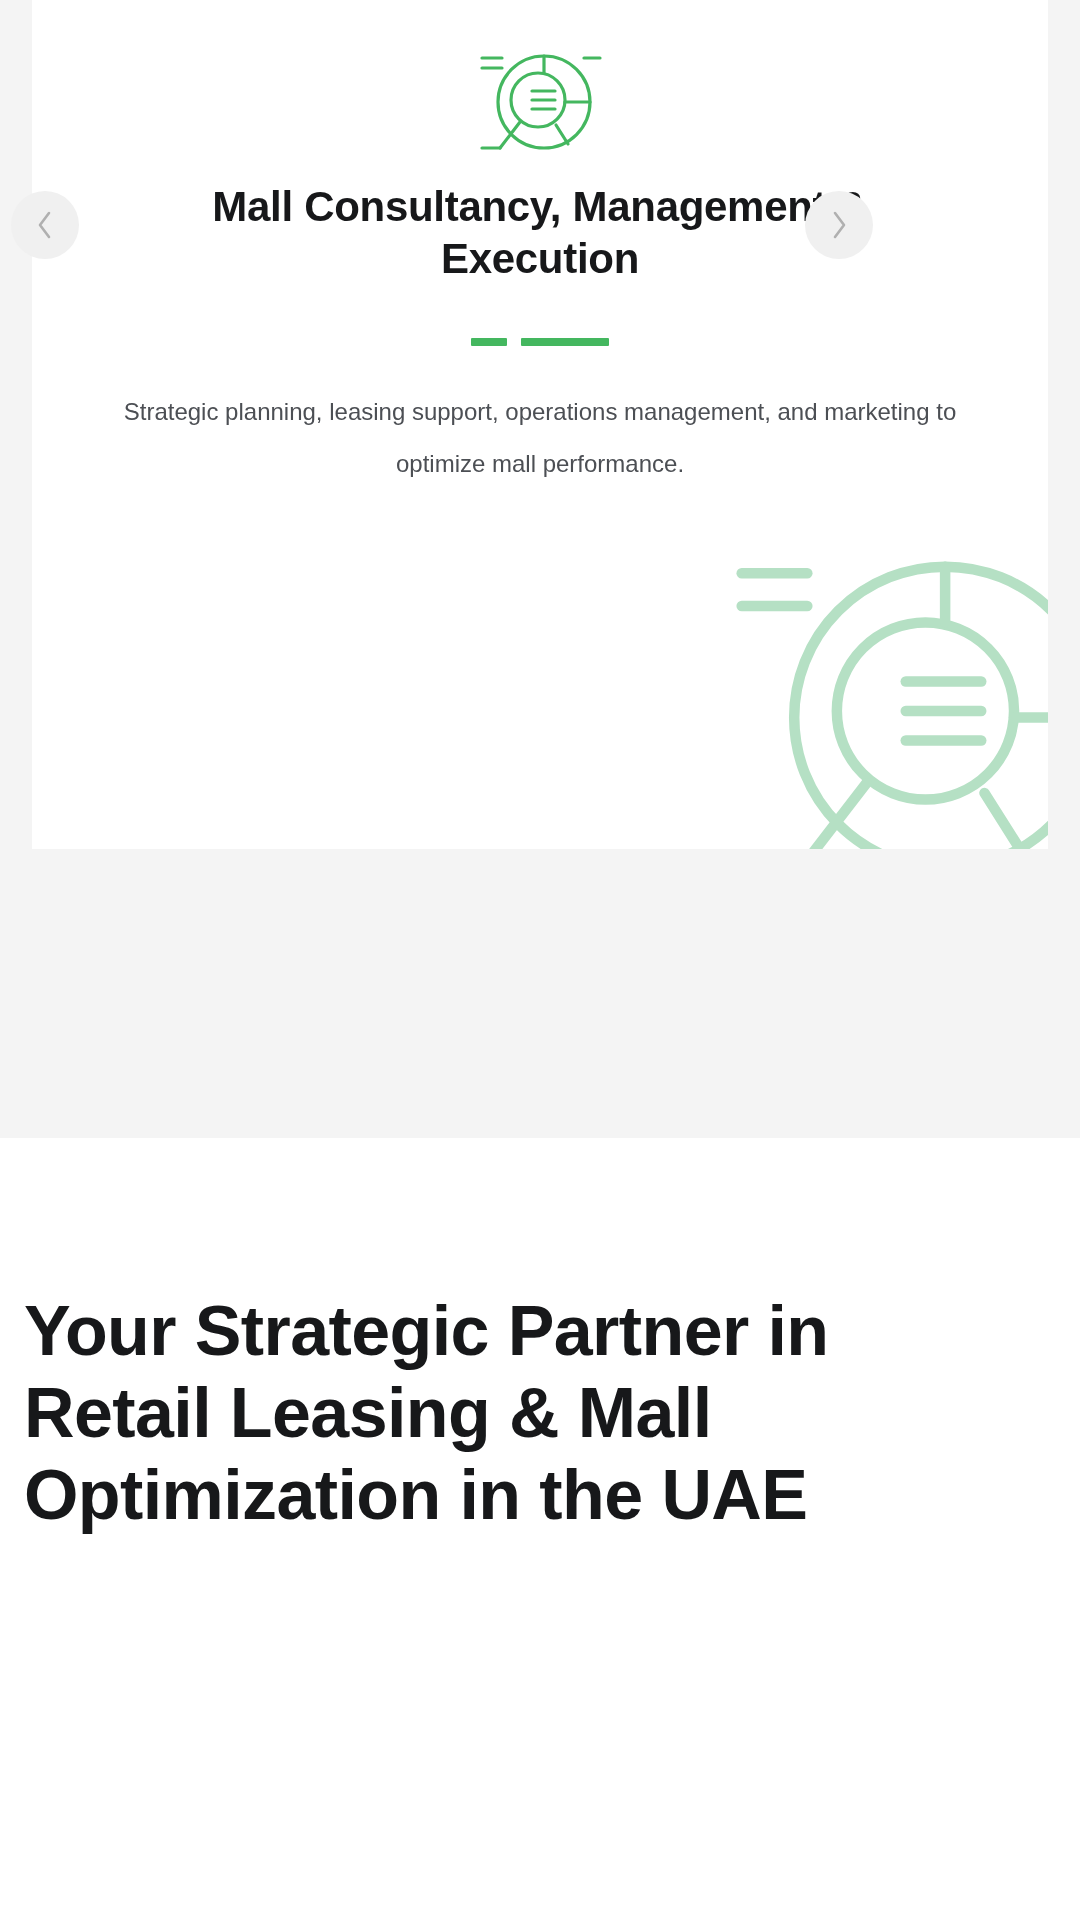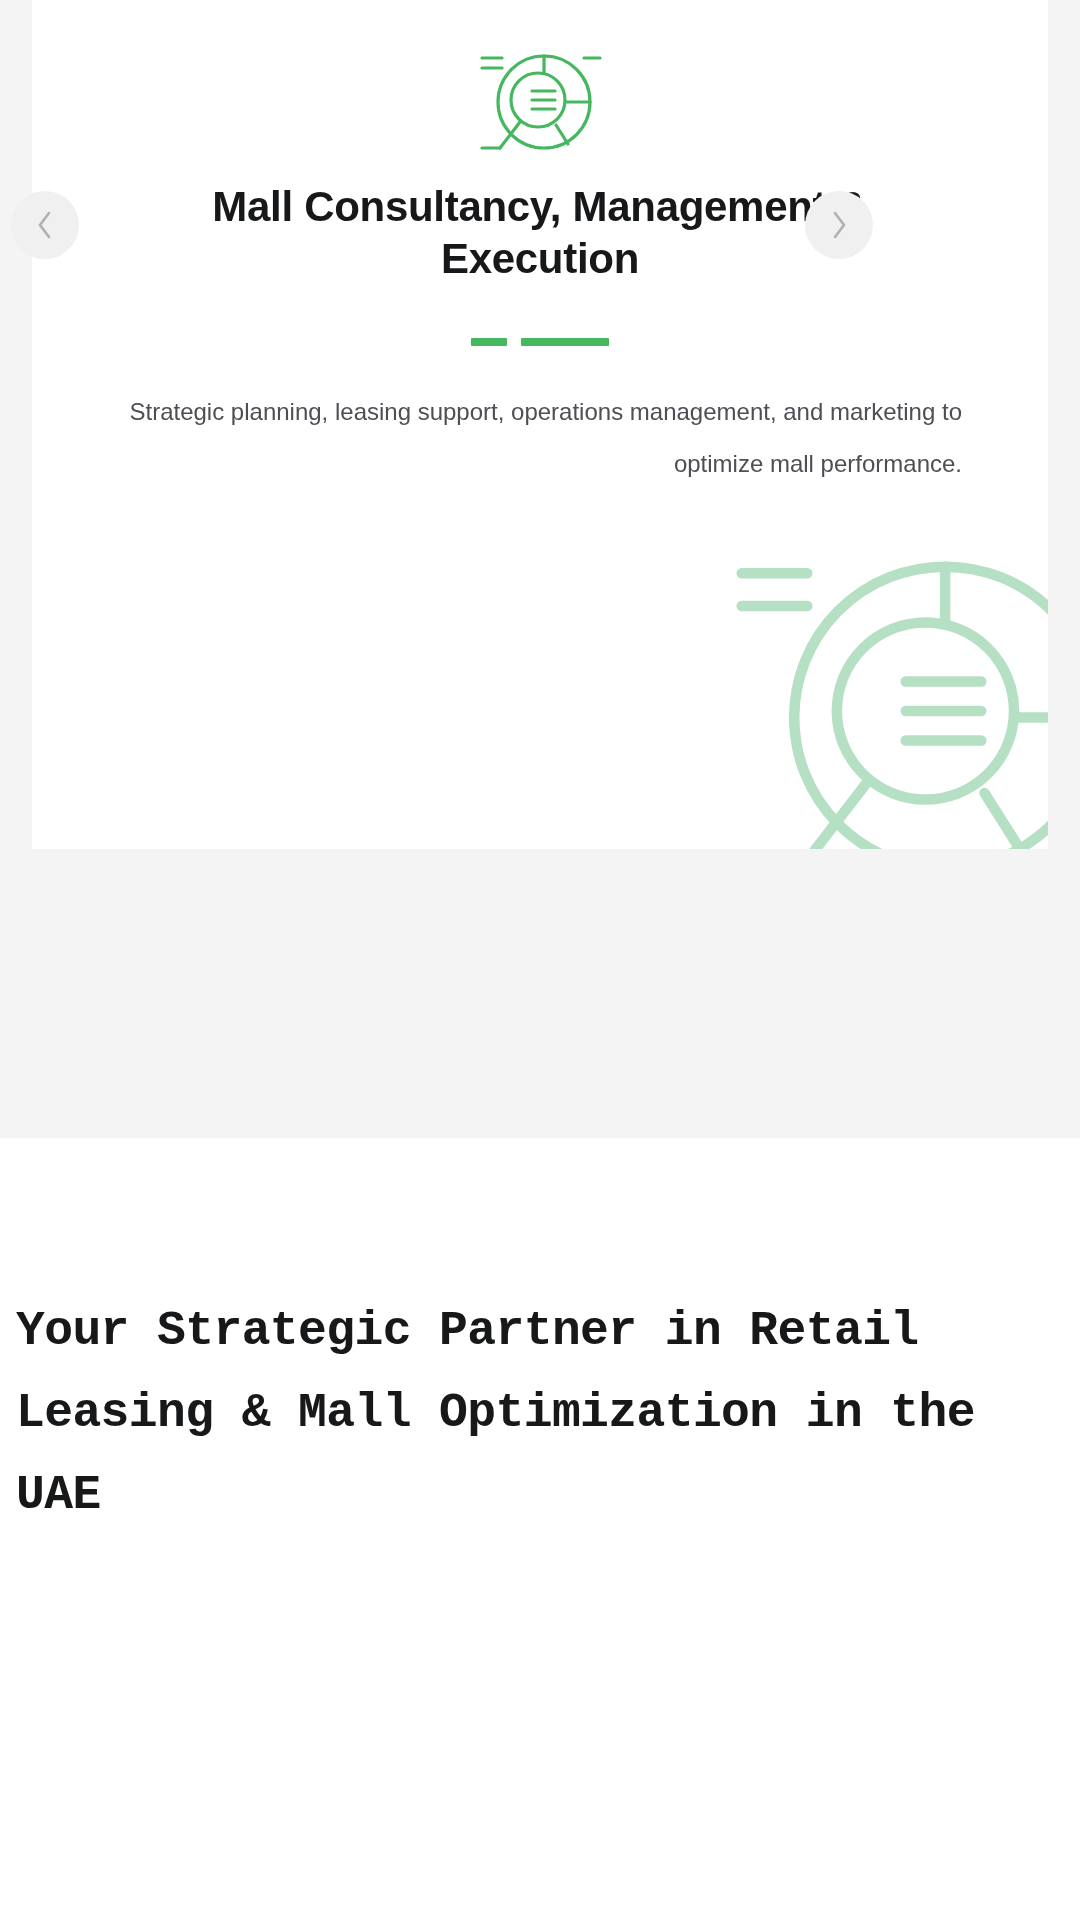--- a/index.html
+++ b/index.html
@@ -91,21 +91,21 @@
     background: #44b75f;
     border-radius: 1px;
   }
 
   .slide-desc {
     position: absolute;
     left: 86px;
     right: 86px;
     top: 410px;
     margin: 0;
-    text-align: right;
+    text-align: center;
     font-size: 24px;
     line-height: 52px;
     font-weight: 400;
     color: #4c4f54;
   }
 
   
   .slide-watermark {
     position: absolute;
     left: 690px;
@@ -142,30 +142,29 @@
     position: absolute;
     left: 0;
     top: 1138px;
     width: 1080px;
     height: 782px;
     background: #ffffff;
   }
 
   .intro-heading {
     position: absolute;
-    left: 16px;
+    left: 24px;
     right: 60px;
     top: 152px;
     margin: 0;
-    font-size: 48px;
+    font-size: 70px;
     line-height: 82px;
     font-weight: 700;
     letter-spacing: -0.6px;
     color: #17181a;
-    font-family: Liberation Mono, monospace;
   }
 
   .intro-body {
     position: absolute;
     left: 32px;
     right: 48px;
     top: 478px;
     margin: 0;
     font-size: 26px;
     line-height: 65px;

